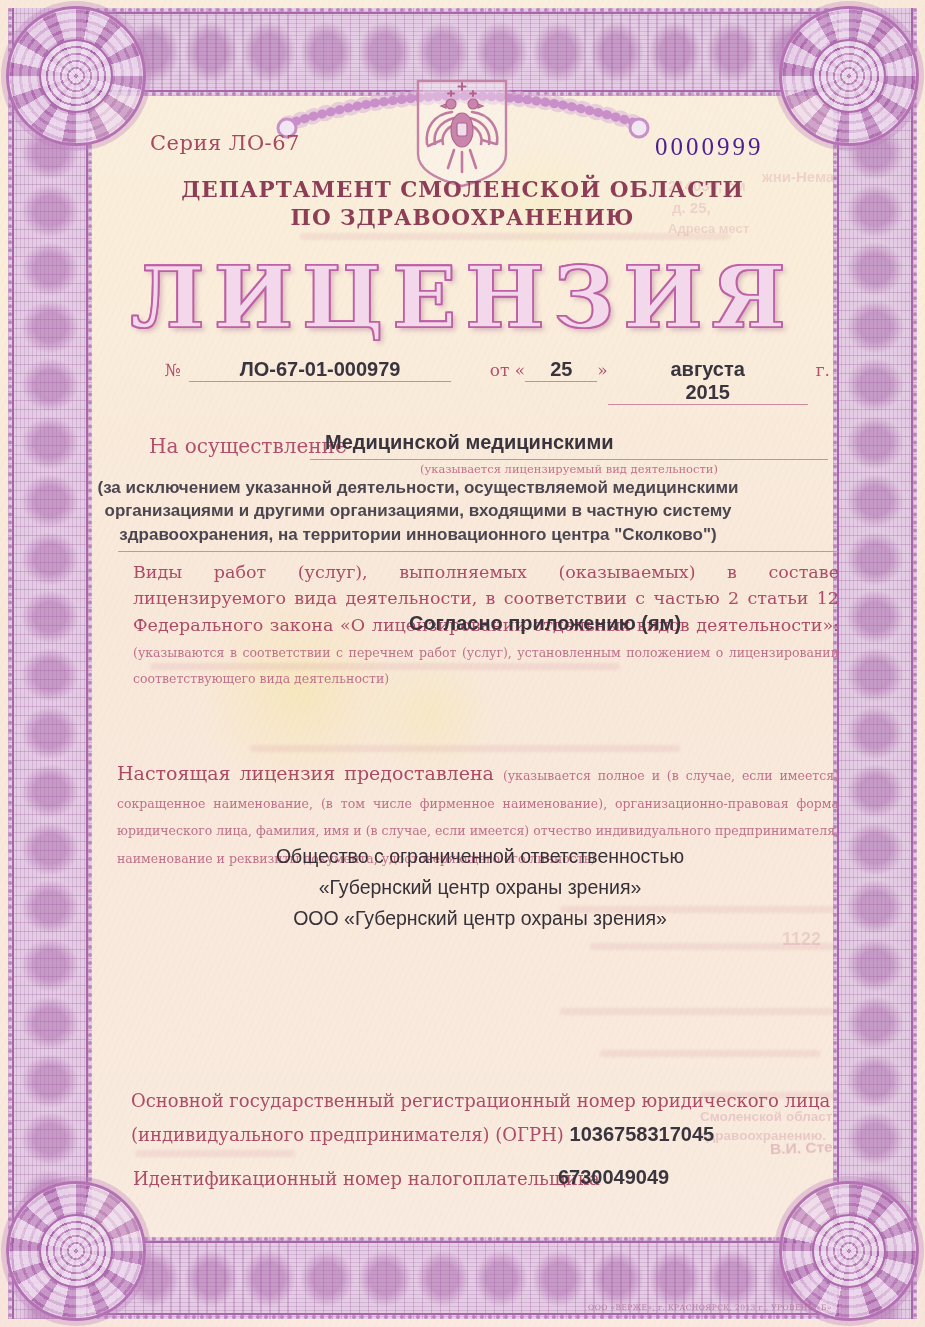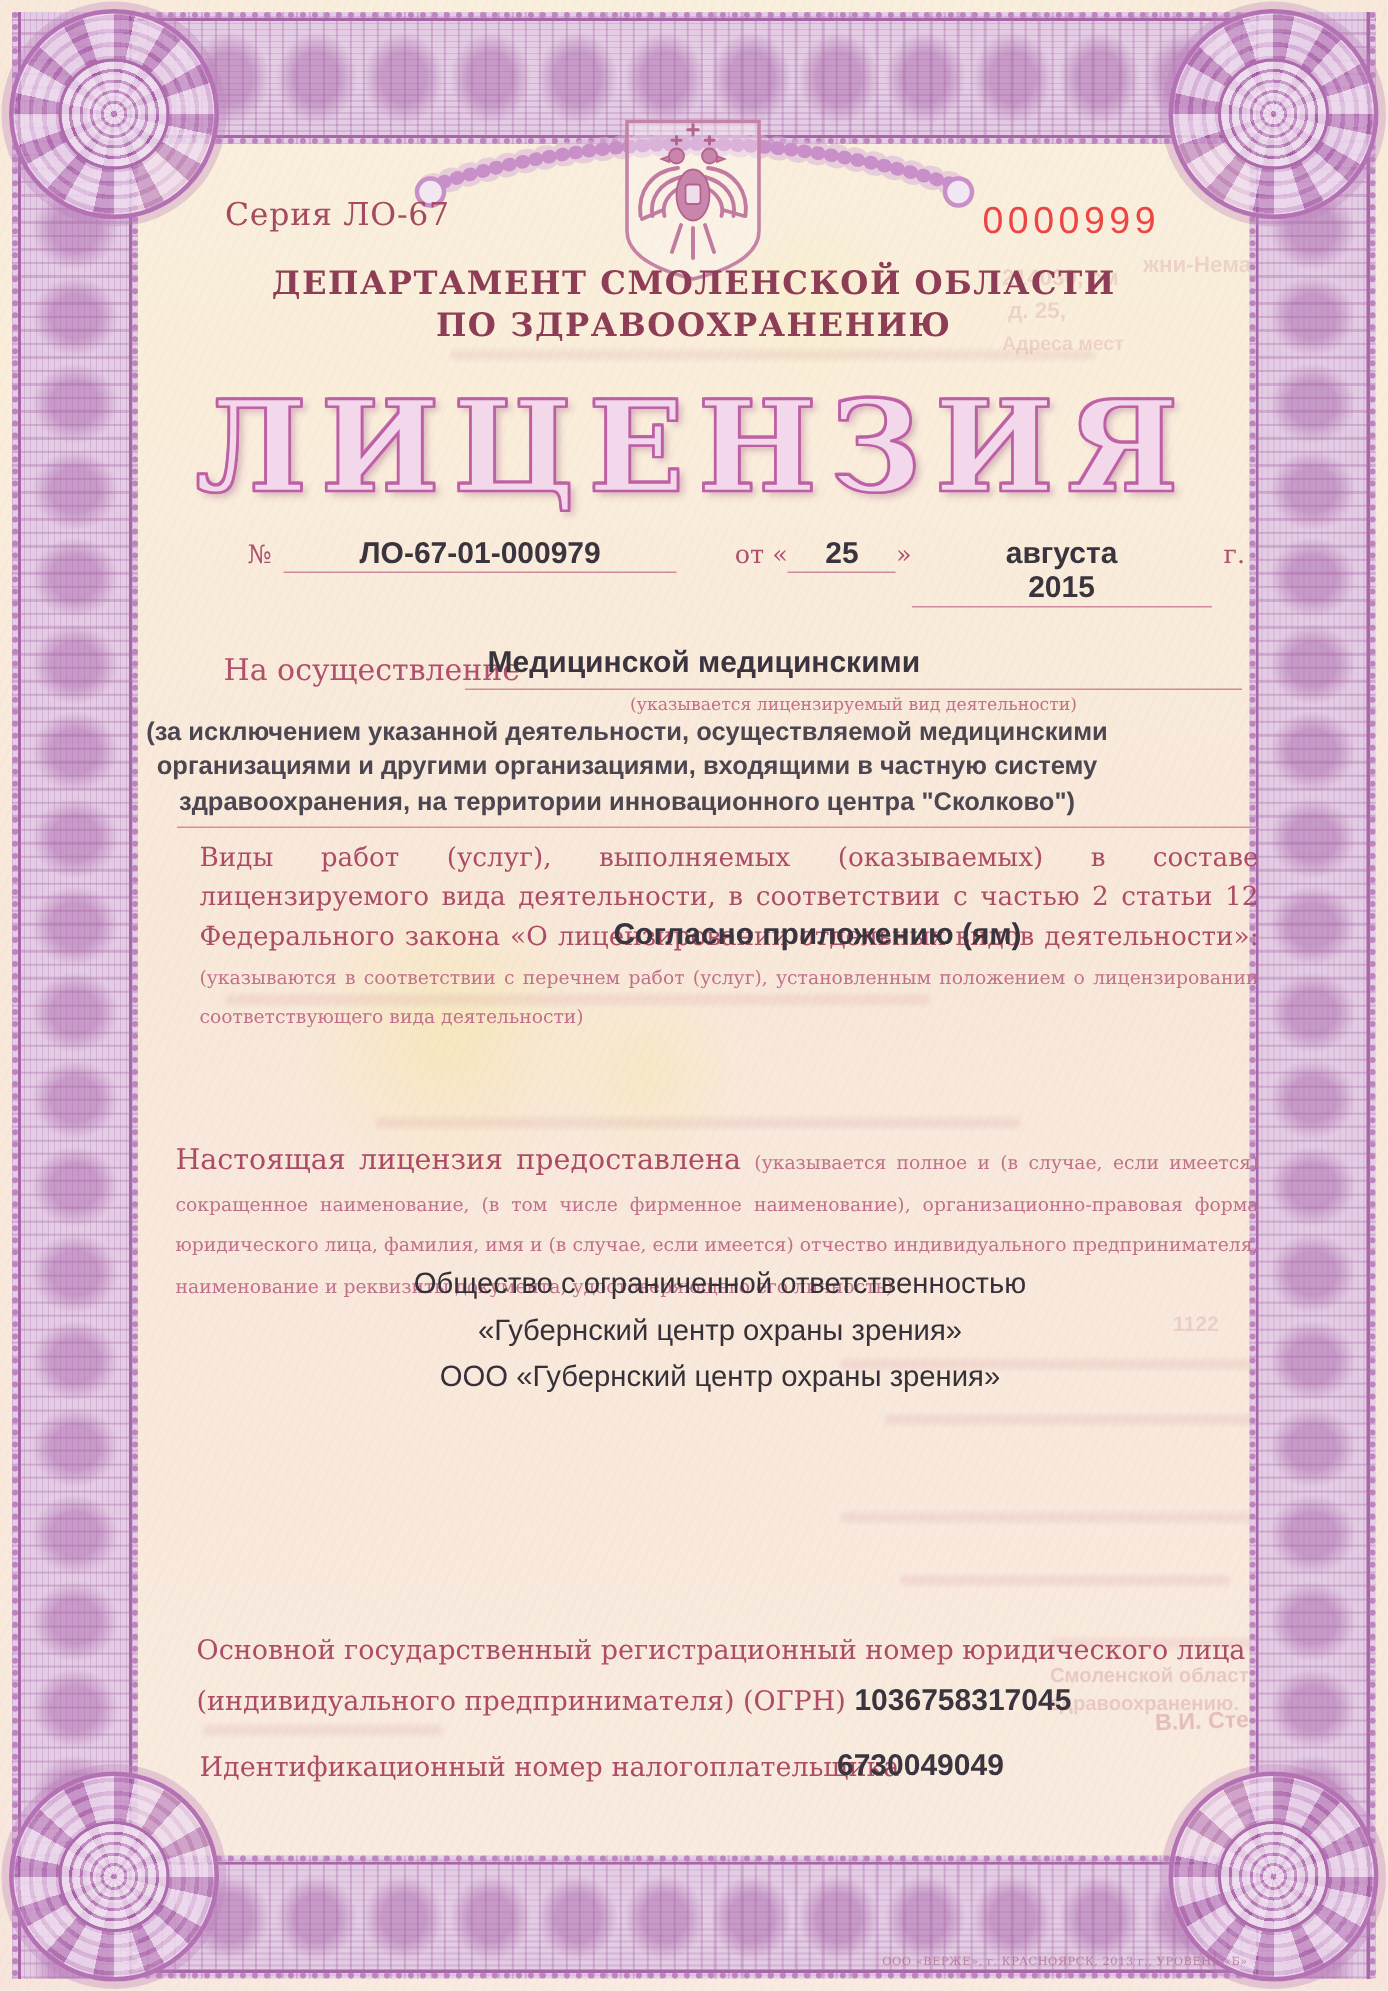--- a/index.html
+++ b/index.html
@@ -57,21 +57,21 @@
     background:repeating-radial-gradient(circle, rgba(160,85,160,.45) 0 2px, rgba(240,224,240,.7) 2px 7px);}
   .ros-tl{left:6px;top:6px;} .ros-tr{right:6px;top:6px;}
   .ros-bl{left:6px;bottom:6px;} .ros-br{right:6px;bottom:6px;}
   .arch{position:absolute;left:268px;top:90px;z-index:2;}
   .arms{position:absolute;left:408px;top:76px;z-index:3;}
   
   .abs{position:absolute;z-index:4;}
   .pink{color:#b0506d;}
   .serifsm{font-size:12.5px;color:#c0708a;}
   .series{font-size:21px;color:#a54a60;letter-spacing:.5px;}
-  .formnum{font-family:Liberation Sans, sans-serif;font-size:25px;letter-spacing:3px;color:#ef4444;}
+  .formnum{font-family:Liberation Serif, serif;font-size:25px;letter-spacing:3px;color:#4c1d95;}
   .authority{width:925px;text-align:center;font-weight:700;font-size:21.5px;letter-spacing:1px;
     color:#8e3d56;line-height:1.28;}
   .biglicense{width:925px;text-align:center;font-weight:700;font-size:84px;letter-spacing:9px;
     color:#f3d7ea;-webkit-text-stroke:1.6px #bd5fa5;
     text-shadow:1px 1px 0 #c46aab,-1px -1px 0 #c46aab,1px -1px 0 #c46aab,-1px 1px 0 #c46aab,3px 3px 5px rgba(150,70,130,.35);}
   .numrow{left:165px;right:95px;top:358px;display:flex;align-items:baseline;font-size:17px;}
   .ubox{border-bottom:1.4px solid #cf8aa0;text-align:center;}
   .val20{font-family:"Liberation Sans", sans-serif;font-weight:700;font-size:20px;color:#39343e;}
   .note{left:82px;top:476px;width:672px;text-align:center;
     font-family:"Liberation Sans", sans-serif;font-weight:700;font-size:17px;line-height:1.37;color:#4c4650;}
@@ -138,21 +138,21 @@
       <path d="M43,20 L43,15 M40,17.5 L46,17.5"></path>
       <path d="M65,20 L65,15 M62,17.5 L68,17.5"></path>
       <path d="M54,14 L54,7 M50.5,10.5 L57.5,10.5"></path>
     </g>
   </svg>
 
   <div class="ghost" style="left:762px;top:168px;font-size:15px;">жни-Неман,</div>
   <div class="ghost" style="left:668px;top:177px;font-size:15px;">214030, см</div>
   <div class="ghost" style="left:672px;top:199px;font-size:15px;">д. 25,</div>
   <div class="ghost" style="left:668px;top:221px;font-size:13px;">Адреса мест</div>
-  <div class="ghost" style="left:782px;top:874px;font-size:14px;">1122</div>
+  <div class="ghost" style="left:782px;top:929px;font-size:18px;">1122</div>
   <div class="ghost" style="left:700px;top:1109px;font-size:13.5px;opacity:.28;">Смоленской области по</div>
   <div class="ghost" style="left:700px;top:1128px;font-size:13.5px;opacity:.28;">здравоохранению.</div>
   <div class="ghost" style="left:770px;top:1138px;font-size:15.5px;opacity:.38;transform:rotate(-2deg);">В.И. Степченков</div>
   <div class="strip" style="left:300px;top:233px;width:430px;"></div>
   <div class="strip" style="left:150px;top:663px;width:470px;"></div>
   <div class="strip" style="left:250px;top:745px;width:430px;"></div>
   <div class="strip" style="left:560px;top:906px;width:290px;"></div>
   <div class="strip" style="left:590px;top:943px;width:250px;"></div>
   <div class="strip" style="left:560px;top:1008px;width:290px;"></div>
   <div class="strip" style="left:600px;top:1050px;width:220px;"></div>

